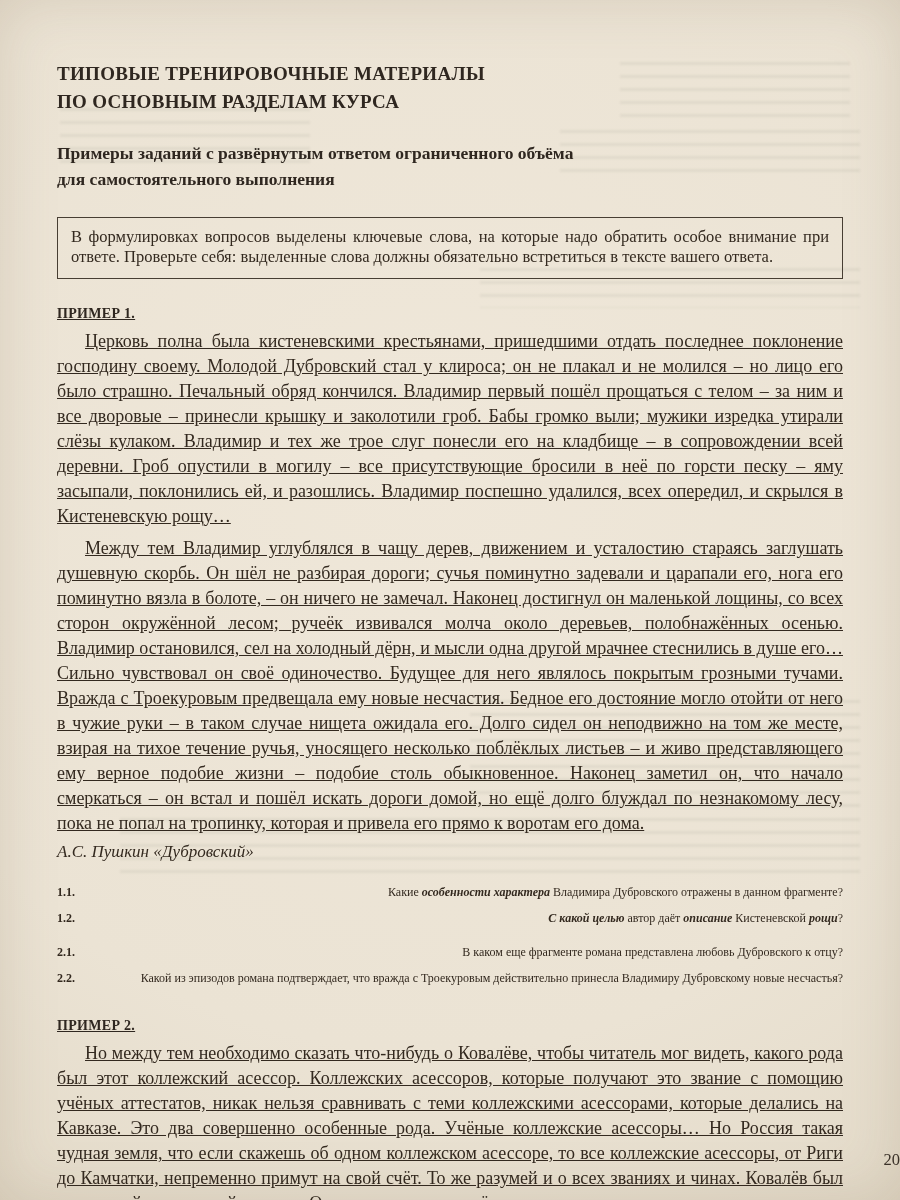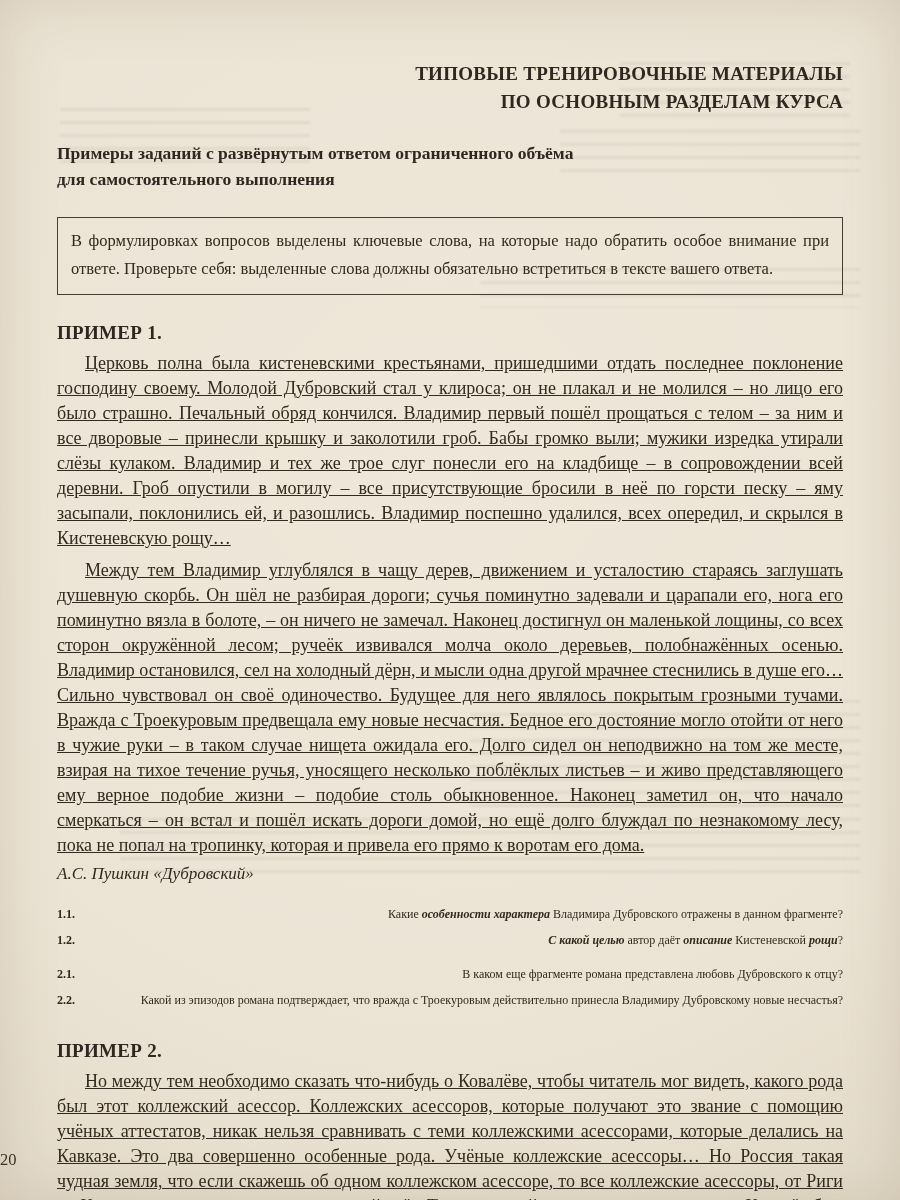--- a/index.html
+++ b/index.html
@@ -32,49 +32,50 @@
     pointer-events: none;
   }
   .content {
     position: absolute;
     left: 57px;
     right: 57px;
     top: 0;
   }
   .title {
     margin: 60px 0 0 0;
-    text-align: right;
+    text-align: left;
     font-size: 19px;
     line-height: 28px;
     font-weight: bold;
     letter-spacing: 0.3px;
     color: #2f2720;
   }
   .subtitle {
     margin: 24px 0 0 0;
     text-align: left;
     font-size: 17.5px;
     line-height: 26px;
     font-weight: bold;
     color: #2f2720;
   }
   .note-box {
     margin-top: 25px;
     border: 1.6px solid #473e33;
     padding: 9px 13px 11px 13px;
     font-size: 16.5px;
-    line-height: 28px;
+    line-height: 20px;
     text-align: justify;
   }
   .example-heading {
     margin: 27px 0 0 0;
-    font-size: 19px;
+    font-size: 14px;
     font-weight: bold;
     letter-spacing: 0.3px;
     color: #2f2720;
+    text-decoration: underline;
   }
   .body-par {
     margin: 7px 0 0 0;
     font-size: 18px;
     line-height: 25px;
     text-align: justify;
     text-indent: 28px;
     text-decoration: underline;
   }
   .attribution {
@@ -103,21 +104,21 @@
   .q-gap { height: 9px; }
   .em {
     font-weight: bold;
     font-style: italic;
   }
   .page-number {
     position: absolute;
     bottom: 30px;
     left: 0;
     width: 100%;
-    text-align: left;
+    text-align: right;
     font-size: 16.5px;
     color: #3a3128;
   }
 </style>
 </head>
 <body>
 
 <div class="page">
 
   <div class="ghost" style="left:620px; top:62px;  width:230px; height:56px;"></div>

